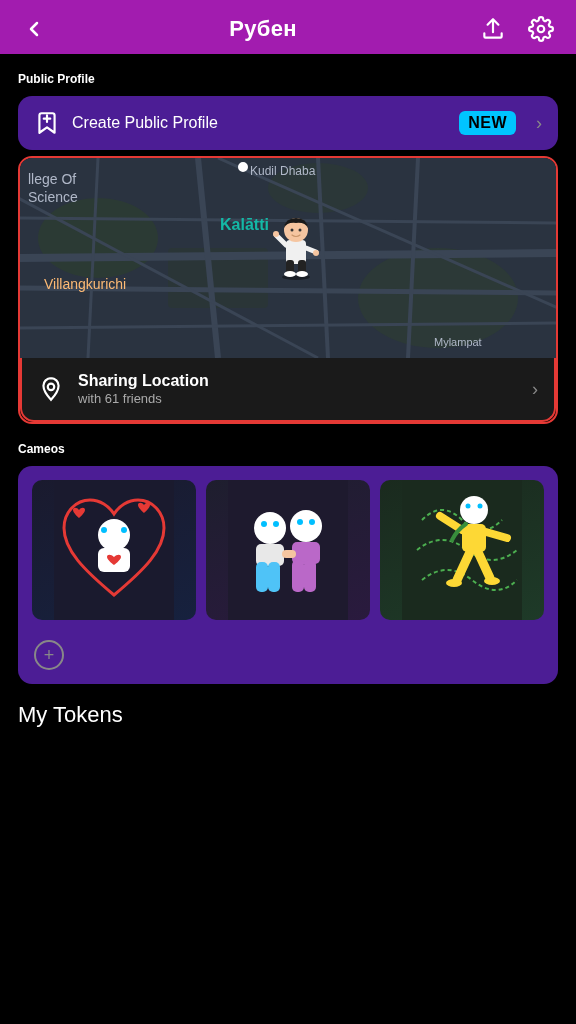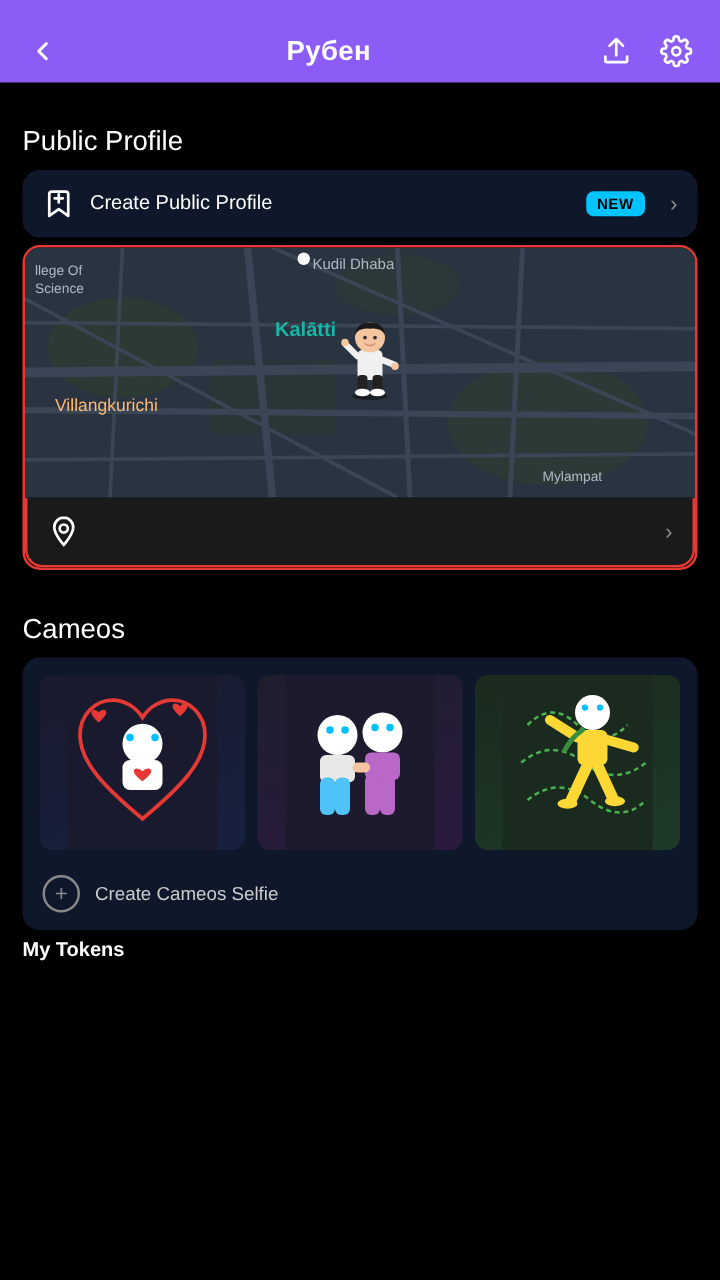--- a/index.html
+++ b/index.html
@@ -12,22 +12,22 @@
       width: 576px;
       min-height: 1024px;
       overflow-x: hidden;
     }
 
     
     .header {
       display: flex;
       align-items: center;
       justify-content: space-between;
-      padding: 26px 20px 10px 20px;
-      background: #8b5cf6;
+      padding: 14px 20px 10px 20px;
+      background: #a21caf;
     }
     .header-title {
       font-size: 22px;
       font-weight: 600;
       color: #fff;
       letter-spacing: 0.3px;
     }
     .header-icons {
       display: flex;
       gap: 18px;
@@ -43,30 +43,30 @@
       align-items: center;
       justify-content: center;
     }
 
     
     .section {
       padding: 0 18px;
       margin-bottom: 6px;
     }
     .section-title {
-      font-size: 22px;
-      font-weight: 400;
+      font-size: 12px;
+      font-weight: 700;
       color: #fff;
       margin-bottom: 10px;
-      margin-top: 34px;
+      margin-top: 18px;
     }
 
     
     .card {
-      background: #0f172a;
+      background: #4c1d95;
       border-radius: 14px;
       overflow: hidden;
     }
 
     
     .profile-row {
       display: flex;
       align-items: center;
       padding: 14px 16px;
       gap: 12px;
@@ -80,21 +80,21 @@
     }
     .profile-row-text {
       flex: 1;
       font-size: 16px;
       font-weight: 500;
       color: #fff;
     }
     .new-badge {
       background: #00C4FF;
       color: #000;
-      font-size: 12px;
+      font-size: 16px;
       font-weight: 800;
       padding: 3px 9px;
       border-radius: 6px;
       letter-spacing: 0.5px;
     }
     .chevron {
       color: #888;
       font-size: 18px;
       margin-left: 8px;
     }
@@ -204,24 +204,24 @@
       font-size: 18px;
     }
     .create-selfie-text {
       font-size: 15px;
       color: #ccc;
       font-weight: 500;
     }
 
     
     .my-tokens-title {
-      font-size: 16px;
-      font-weight: 700;
-      color: #fff;
-      margin-top: 8px;
+      font-size: 22px;
+      font-weight: 400;
+      color: #fff;
+      margin-top: 18px;
       padding: 0 18px;
     }
 
     
     .map-roads {
       position: absolute;
       top: 0; left: 0;
       width: 100%;
       height: 100%;
     }
@@ -289,21 +289,21 @@
         <line x1="300" y1="0" x2="310" y2="200" stroke="#3a4555" stroke-width="4"></line>
         <line x1="400" y1="0" x2="390" y2="200" stroke="#3a4555" stroke-width="4"></line>
         <line x1="80" y1="0" x2="70" y2="200" stroke="#3a4555" stroke-width="3"></line>
         <line x1="0" y1="60" x2="540" y2="65" stroke="#3a4555" stroke-width="3"></line>
         <line x1="0" y1="170" x2="540" y2="165" stroke="#3a4555" stroke-width="3"></line>
 
         <line x1="0" y1="40" x2="300" y2="200" stroke="#3a4555" stroke-width="3"></line>
         <line x1="200" y1="0" x2="540" y2="150" stroke="#3a4555" stroke-width="3"></line>
       </svg>
 
-      <span class="map-label" style="top:12px; left:8px; font-size:11px; line-height:1.3">llege Of<br>Science</span>
+      <span class="map-label" style="top:12px; left:8px; font-size:14px; line-height:1.3">llege Of<br>Science</span>
       <span class="map-label" style="top:6px; left:230px">Kudil Dhaba</span>
       <span class="map-label" style="top:58px; left:200px; font-size:16px; font-weight:600; color:#14b8a6">Kal<span style="text-decoration:none">ā</span>tti</span>
       <span class="map-label" style="top:118px; left:24px; font-size:14px; color:#fdba74">Villangkurichi</span>
       <span class="map-label" style="top:178px; left:414px; font-size:11px">Mylampat</span>
 
       <div style="position:absolute; top:4px; left:218px; width:10px; height:10px; background:#fff; border-radius:50%; border:2px solid #fff; z-index:3;"></div>
 
       <div class="bitmoji">
         <svg viewBox="0 0 52 70" fill="none" xmlns="http://www.w3.org/2000/svg">
 
@@ -337,20 +337,22 @@
     </div>
 
     <div class="location-row" style="border:2.5px solid #e53935; border-top:none; border-radius:0 0 14px 14px;">
       <div class="location-icon">
         <svg width="26" height="26" viewBox="0 0 24 24" fill="none">
           <circle cx="12" cy="10" r="3" stroke="white" stroke-width="2"></circle>
           <path d="M12 2C8.13 2 5 5.13 5 9c0 5.25 7 13 7 13s7-7.75 7-13c0-3.87-3.13-7-7-7z" stroke="white" stroke-width="2" fill="none"></path>
         </svg>
       </div>
       <div class="location-text">
+        <div class="location-title">Sharing Location</div>
+        <div class="location-sub">with 61 friends</div>
       </div>
       <span class="chevron">›</span>
     </div>
   </div>
 </div>
 
 <div class="section">
   <div class="section-title">Cameos</div>
   <div class="card">
     <div class="cameos-row">
@@ -421,18 +423,17 @@
           <ellipse cx="90" cy="101" rx="8" ry="4" fill="#fdd835"></ellipse>
 
           <path d="M64 44 Q55 50 50 60" stroke="#388e3c" stroke-width="4" stroke-linecap="round"></path>
         </svg>
       </div>
 
     </div>
 
     <div class="create-selfie-row">
       <div class="plus-circle">+</div>
-      <span class="create-selfie-text">Create Cameos Selfie</span>
     </div>
   </div>
 </div>
 
 <div class="my-tokens-title">My Tokens</div>
 
 </body></html>

